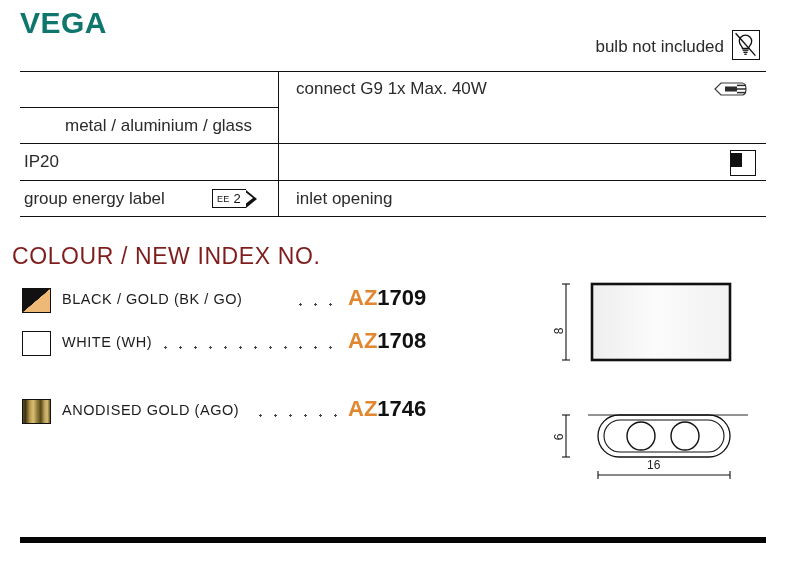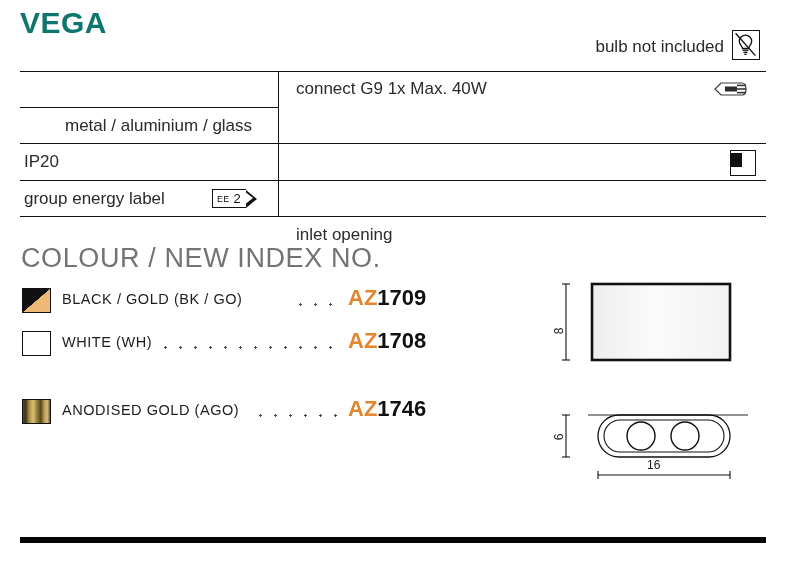--- a/index.html
+++ b/index.html
@@ -122,25 +122,25 @@
     position: absolute;
     left: 0; top: 2px;
     width: 11px;
     height: 14px;
     background: #111;
   }
 
   
   #colour-heading {
     position: absolute;
-    left: 21px;
+    left: 12px;
     top: 243px;
-    font-size: 27px;
+    font-size: 23px;
     letter-spacing: .6px;
-    color: #737373;
+    color: #7f1d1d;
   }
   .colour-row {
     position: absolute;
     left: 0;
     width: 676px;
     height: 34px;
   }
   .swatch {
     position: absolute;
     left: 22px;
@@ -245,21 +245,21 @@
 
   <div id="ee-badge">
     <div class="ee-box">
       <span class="ee-txt">EE</span>
       <span class="ee-num">2</span>
     </div>
     <div class="ee-arrow"></div>
   </div>
 
   <div class="cell" style="left:296px; top:79px;">connect G9 1x Max. 40W</div>
-  <div class="cell" style="left:296px; top:189px;margin-top:36px;">inlet opening</div>
+  <div class="cell" style="left:296px; top:189px;">inlet opening</div>
 
   <div id="g9-icon">
     <svg width="40" height="18" viewBox="0 0 40 18" aria-hidden="true">
       <path d="M9 3 L30 3 Q34 3 34 9 Q34 15 30 15 L9 15 L3 9 Z" fill="none" stroke="#3a3a3a" stroke-width="1.2"></path>
       <rect x="13" y="6.5" width="12" height="5" fill="#2c2c2c"></rect>
       <line x1="25" y1="5.4" x2="34" y2="5.4" stroke="#2c2c2c" stroke-width="1.5"></line>
       <line x1="25" y1="9" x2="34" y2="9" stroke="#2c2c2c" stroke-width="1.5"></line>
       <line x1="25" y1="12.6" x2="34" y2="12.6" stroke="#2c2c2c" stroke-width="1.5"></line>
     </svg>
   </div>

